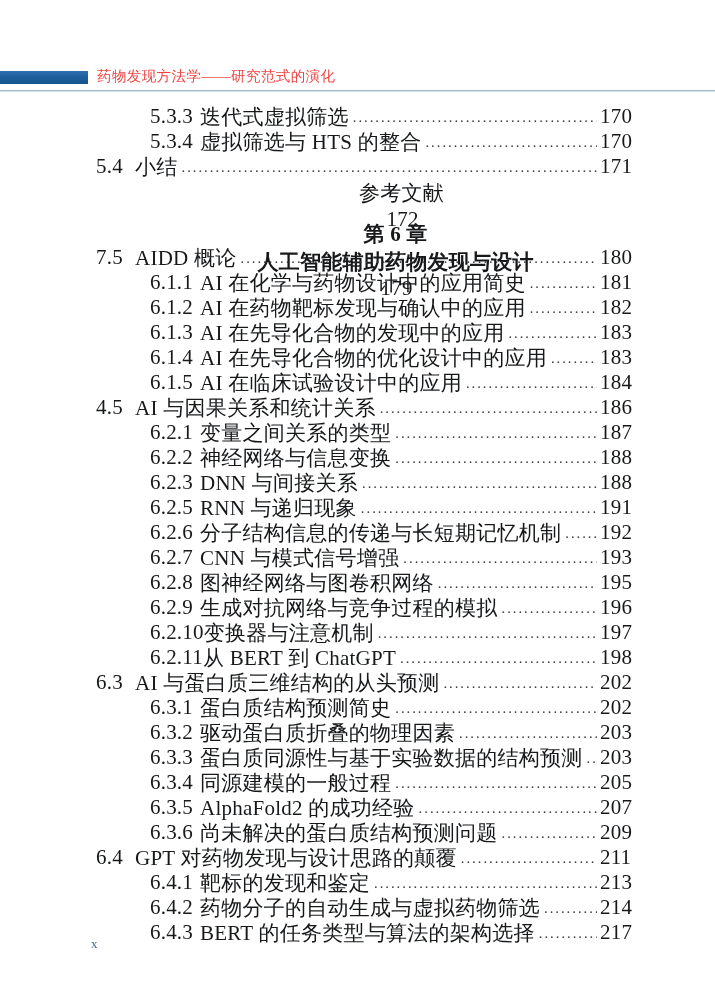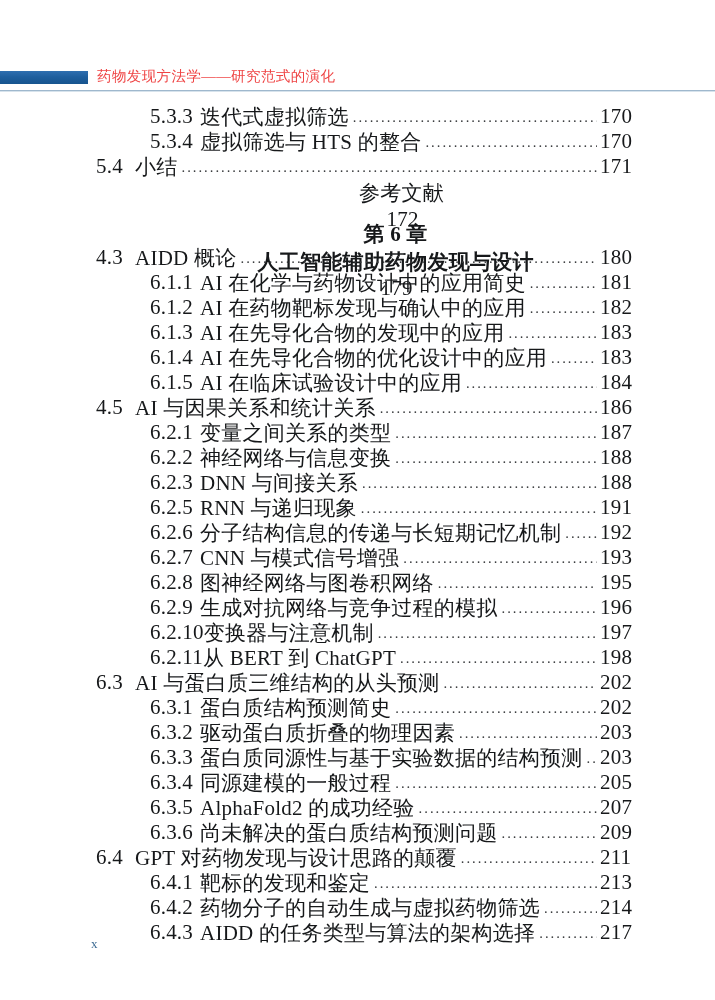--- a/index.html
+++ b/index.html
@@ -177,21 +177,21 @@
       <span class="page-pad"></span>
     </div>
     <div class="toc-row lvl-chapter gap-before">
       <span class="toc-num">第 6 章</span>
       <span class="toc-title">人工智能辅助药物发现与设计</span>
       <span class="toc-leader"></span>
       <span class="toc-page">179</span>
       <span class="page-pad"></span>
     </div>
     <div class="toc-row lvl-2">
-      <span class="toc-num">4.3</span>
+      <span class="toc-num">7.5</span>
       <span class="toc-title">AIDD 概论</span>
       <span class="toc-leader"></span>
       <span class="toc-page">180</span>
       <span class="page-pad"></span>
     </div>
     <div class="toc-row lvl-3">
       <span class="toc-num">6.1.1</span>
       <span class="toc-title">AI 在化学与药物设计中的应用简史</span>
       <span class="toc-leader"></span>
       <span class="toc-page">181</span>
@@ -367,20 +367,20 @@
     </div>
     <div class="toc-row lvl-3">
       <span class="toc-num">6.4.2</span>
       <span class="toc-title">药物分子的自动生成与虚拟药物筛选</span>
       <span class="toc-leader"></span>
       <span class="toc-page">214</span>
       <span class="page-pad"></span>
     </div>
     <div class="toc-row lvl-3">
       <span class="toc-num">6.4.3</span>
-      <span class="toc-title">AIDD 的任务类型与算法的架构选择</span>
+      <span class="toc-title">BERT 的任务类型与算法的架构选择</span>
       <span class="toc-leader"></span>
       <span class="toc-page">217</span>
       <span class="page-pad"></span>
     </div>
   </div>
 
 <div id="footer-mark">x</div>
 
 </body></html>

